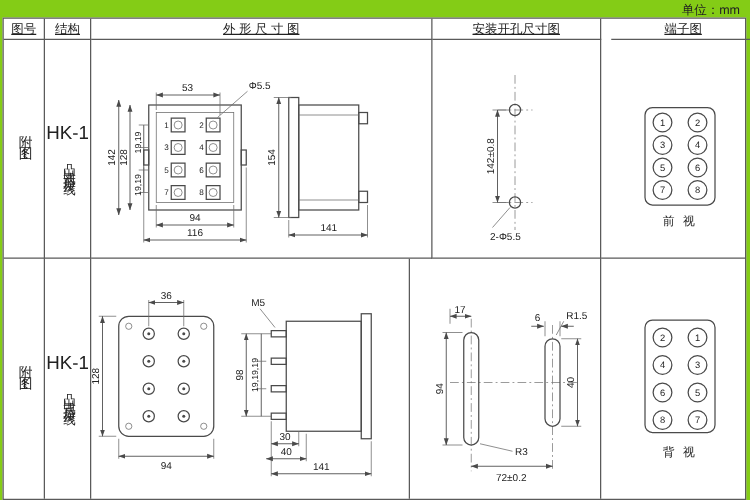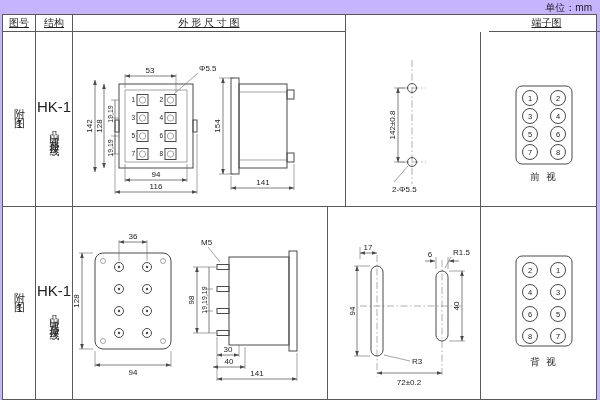--- a/index.html
+++ b/index.html
@@ -1,16 +1,16 @@
 <!DOCTYPE html>
 <html><head>
 <meta charset="utf-8">
 <style>
   html,body{margin:0;padding:0;background:#fff;}
-  .page{position:relative;width:600px;height:400px;background:#c4b5fd;font-family:"Liberation Sans","DejaVu Sans",sans-serif;color:#222;overflow:hidden;}
+  .page{position:relative;width:600px;height:400px;background:#84cc16;font-family:"Liberation Sans","DejaVu Sans",sans-serif;color:#222;overflow:hidden;}
   .unit{position:absolute;top:1px;right:8px;font-size:10px;color:#222;}
   .tbl{position:absolute;left:2px;top:14px;width:595px;height:386px;border:1px solid #5a5a5a;box-sizing:border-box;background:#fff;}
   .cell{position:absolute;box-sizing:border-box;border-right:1px solid #5a5a5a;border-bottom:1px solid #5a5a5a;display:flex;align-items:center;justify-content:center;}
   .cell.last{border-right:none;}
   .cell.bot{border-bottom:none;}
   .hdr{font-size:10px;white-space:pre;text-decoration:underline;}
   .figcol{flex-direction:column;}
   .vtext{writing-mode:vertical-rl;text-orientation:upright;font-size:11px;letter-spacing:9px;}
   .model{font-size:15px;margin-bottom:8px;}
   .stext{writing-mode:vertical-rl;text-orientation:upright;font-size:10px;letter-spacing:3px;}
@@ -40,20 +40,21 @@
     </defs>
   </svg>
 
   <div class="unit">单位：mm</div>
 
   <div class="tbl">
 
     <div class="cell hdr" style="left:0;top:0;width:33px;height:17px">图号</div>
     <div class="cell hdr" style="left:33px;top:0;width:37px;height:17px">结构</div>
     <div class="cell hdr" style="left:70px;top:0;width:273px;height:17px">外 形 尺 寸 图</div>
+    <div class="cell hdr" style="left:343px;top:0;width:135px;height:17px">安装开孔尺寸图</div>
     <div class="cell hdr last" style="left:486px;top:0;width:115px;height:17px">端子图</div>
 
     <div class="cell figcol" style="left:0;top:17px;width:33px;height:175px">
       <div class="vtext">附图1</div>
     </div>
     <div class="cell figcol" style="left:33px;top:17px;width:37px;height:175px">
       <div class="model">HK-1</div>
       <div class="stext">凸出式前接线</div>
     </div>
 

